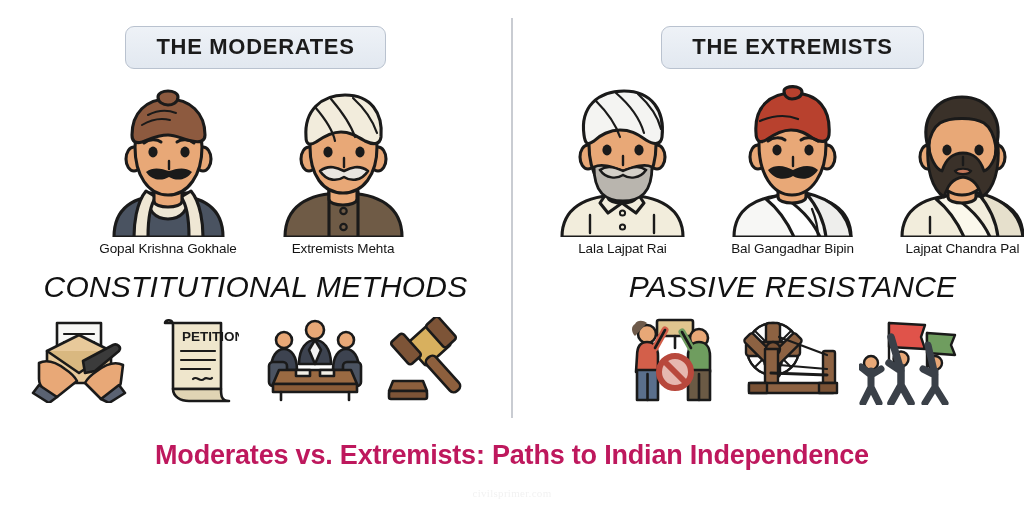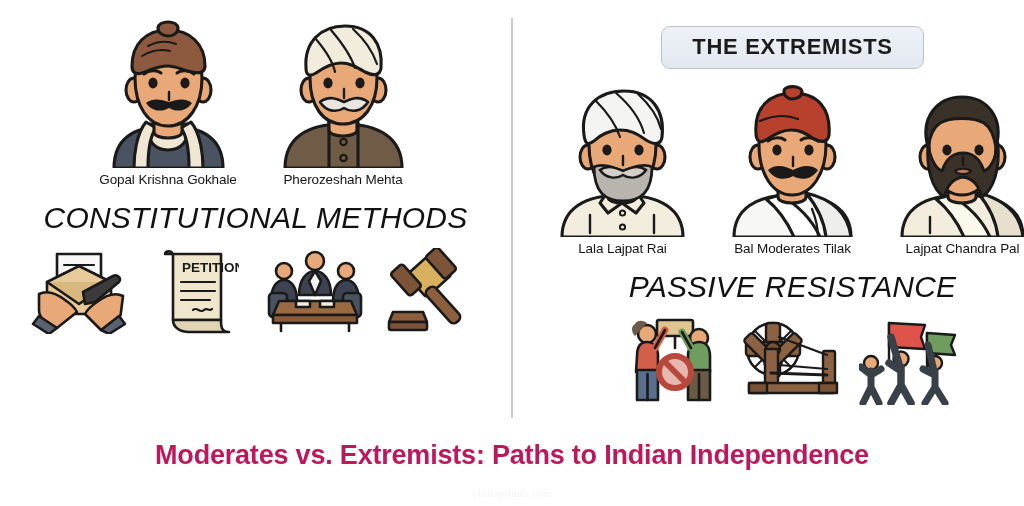--- a/index.html
+++ b/index.html
@@ -115,20 +115,21 @@
 </style>
 </head>
 <body>
 
 <div id="page">
 
   <div class="divider"></div>
 
   <div class="column col-left">
 
+    <div class="badge">THE MODERATES</div>
 
     <div class="portrait-row">
 
       <div class="person">
         <svg class="person-art" viewBox="0 0 145 152">
           <g fill="none" stroke="#1a1a1a" stroke-width="3.1" stroke-linejoin="round" stroke-linecap="round">
             <path d="M18 152 C18 122 38 110 72 110 C106 110 127 122 127 152 Z" fill="#4a5361"></path>
             <path d="M52 108 C50 126 60 134 72 134 C84 134 94 126 92 108 Z" fill="#efe7d4"></path>
             <path d="M50 106 C40 118 38 140 38 152 L52 152 C52 136 54 120 60 112 Z" fill="#efe7d4"></path>
             <path d="M95 106 C105 118 107 140 107 152 L93 152 C93 136 91 120 85 112 Z" fill="#efe7d4"></path>
@@ -166,21 +167,21 @@
             <path d="M60 14 C72 28 80 40 84 52" stroke-width="2.2"></path>
             <path d="M82 13 C94 24 102 36 106 48" stroke-width="2.2"></path>
           </g>
           <ellipse cx="57" cy="67" rx="4.6" ry="5.4" fill="#1a1a1a"></ellipse>
           <ellipse cx="89" cy="67" rx="4.6" ry="5.4" fill="#1a1a1a"></ellipse>
           <path d="M73 73 L73 82" fill="none" stroke="#1a1a1a" stroke-width="2.4" stroke-linecap="round"></path>
           <path d="M49 86 C58 79 67 83 73 86 C79 83 88 79 97 86 C90 97 79 96 73 92 C67 96 56 97 49 86 Z" fill="#e9e6e1" stroke="#1a1a1a" stroke-width="2.6" stroke-linejoin="round"></path>
           <circle cx="72.5" cy="126" r="3.2" fill="none" stroke="#1a1a1a" stroke-width="2.2"></circle>
           <circle cx="72.5" cy="142" r="3.2" fill="none" stroke="#1a1a1a" stroke-width="2.2"></circle>
         </svg>
-        <div class="person-name">Pherozeshah Mehta</div>
+        <div class="person-name">Extremists Mehta</div>
       </div>
 
     </div>
 
     <div class="method">CONSTITUTIONAL METHODS</div>
 
     <div class="icon-row">
 
       <div class="icon-cell">
         <svg width="104" height="86" viewBox="0 0 104 86">
@@ -304,21 +305,21 @@
             <path d="M40 36 C54 30 68 30 78 34" stroke-width="2.2"></path>
             <path d="M92 124 C96 134 98 144 98 152" stroke-width="2.2"></path>
           </g>
           <ellipse cx="57" cy="65" rx="4.6" ry="5.4" fill="#1a1a1a"></ellipse>
           <ellipse cx="89" cy="65" rx="4.6" ry="5.4" fill="#1a1a1a"></ellipse>
           <path d="M48 56 C53 52 61 52 65 55" fill="none" stroke="#1a1a1a" stroke-width="3" stroke-linecap="round"></path>
           <path d="M81 55 C85 52 93 52 98 56" fill="none" stroke="#1a1a1a" stroke-width="3" stroke-linecap="round"></path>
           <path d="M73 72 L73 81" fill="none" stroke="#1a1a1a" stroke-width="2.4" stroke-linecap="round"></path>
           <path d="M48 85 C57 78 66 82 73 85 C80 82 89 78 98 85 C91 96 80 95 73 91 C66 95 55 96 48 85 Z" fill="#1a1a1a"></path>
         </svg>
-        <div class="person-name">Bal Moderates Tilak</div>
+        <div class="person-name">Bal Gangadhar Bipin</div>
       </div>
 
       <div class="person">
         <svg class="person-art" viewBox="0 0 145 152">
           <g fill="none" stroke="#1a1a1a" stroke-width="3.1" stroke-linejoin="round" stroke-linecap="round">
             <path d="M12 152 C12 124 34 110 72 110 C110 110 133 124 133 152 Z" fill="#f2eddc"></path>
             <path d="M88 108 C98 120 106 134 108 152 L133 152 C130 128 114 114 88 108 Z" fill="#e6e0cc"></path>
             <path d="M60 110 C74 118 90 130 100 152 L74 152 C66 134 56 122 46 114 Z" fill="#fbf8ec"></path>
             <path d="M58 92 L58 112 C58 120 86 120 86 112 L86 92 Z" fill="#e8a877"></path>
             <ellipse cx="38" cy="72" rx="8" ry="12" fill="#e8a877"></ellipse>

